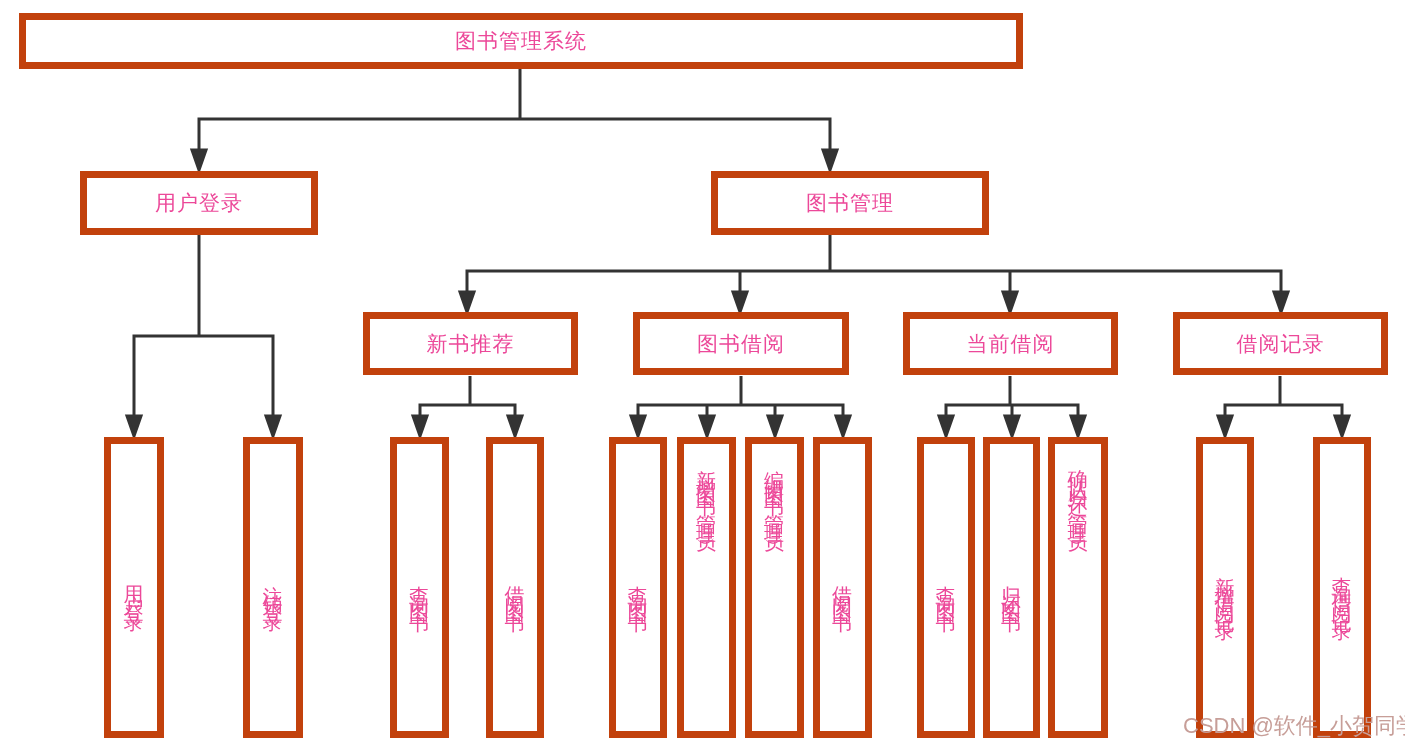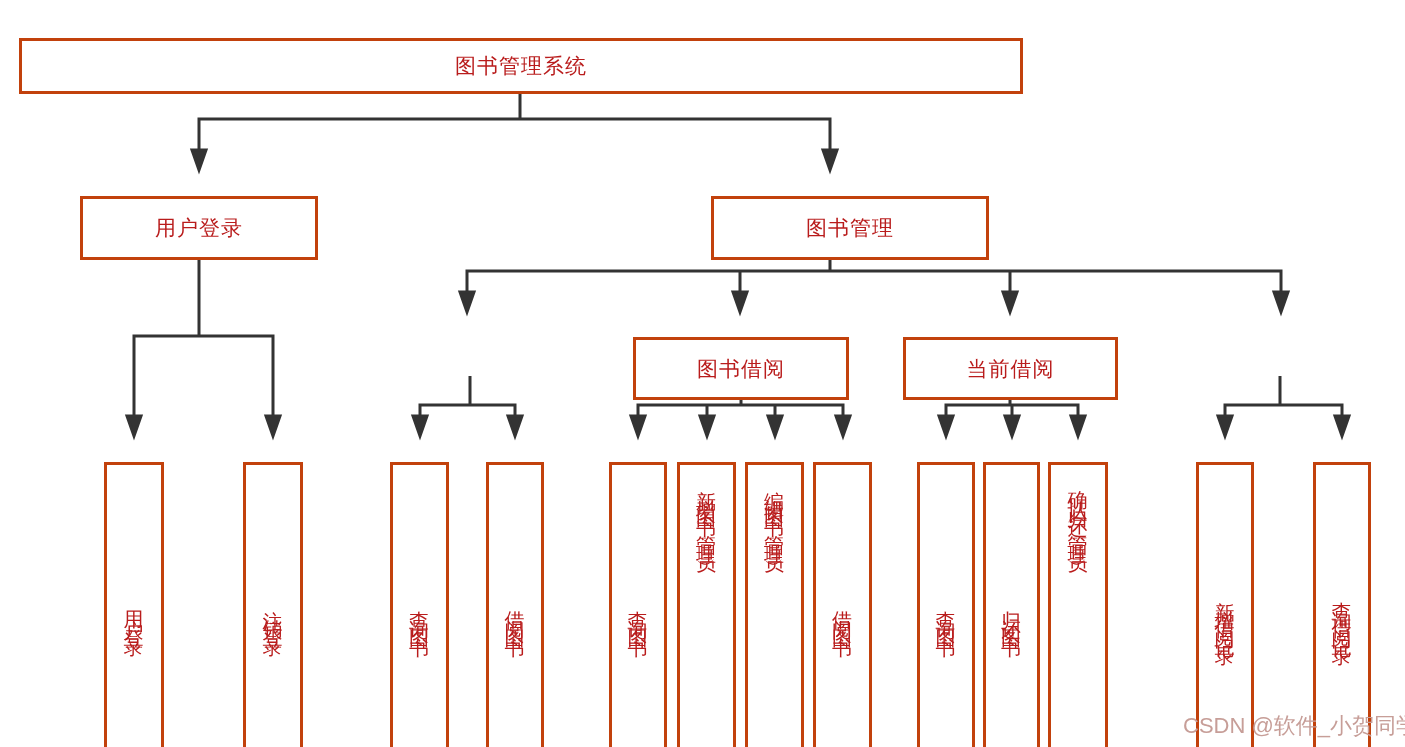--- a/index.html
+++ b/index.html
@@ -7,27 +7,26 @@
   #stage{
     position:relative;
     width:1405px;height:747px;
     background:#ffffff;
     overflow:hidden;
   }
   #connectors{position:absolute;left:0;top:0;width:1405px;height:747px;}
   .box{
     position:absolute;
     box-sizing:border-box;
-    border:3px solid #c2410c;
+    border:7px solid #c2410c;
     background:#ffffff;
     display:flex;
     align-items:center;
     justify-content:center;
-    color:#b91c1c;
-    margin-top:25px;
+    color:#ec4899;
   }
   .hbox span{
     font-size:21px;
     letter-spacing:1px;
     white-space:nowrap;
   }
   .vbox span{
     writing-mode:vertical-rl;
     text-orientation:mixed;
     font-size:20px;
@@ -104,25 +103,31 @@
     <span>图书管理系统</span>
   </div>
 
   <div class="box hbox" style="left:80px;top:171px;width:238px;height:64px">
     <span>用户登录</span>
   </div>
   <div class="box hbox" style="left:711px;top:171px;width:278px;height:64px">
     <span>图书管理</span>
   </div>
 
+  <div class="box hbox" style="left:363px;top:312px;width:215px;height:63px">
+    <span>新书推荐</span>
+  </div>
   <div class="box hbox" style="left:633px;top:312px;width:216px;height:63px">
     <span>图书借阅</span>
   </div>
   <div class="box hbox" style="left:903px;top:312px;width:215px;height:63px">
     <span>当前借阅</span>
+  </div>
+  <div class="box hbox" style="left:1173px;top:312px;width:215px;height:63px">
+    <span>借阅记录</span>
   </div>
 
   <div class="box vbox" style="left:104px;top:437px;width:60px;height:301px">
     <span>用户登录</span>
   </div>
   <div class="box vbox" style="left:243px;top:437px;width:60px;height:301px">
     <span>注销登录</span>
   </div>
 
   <div class="box vbox" style="left:390px;top:437px;width:59px;height:301px">

